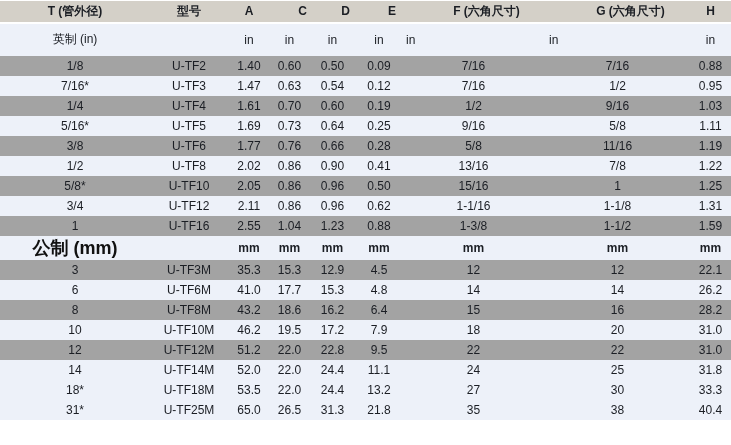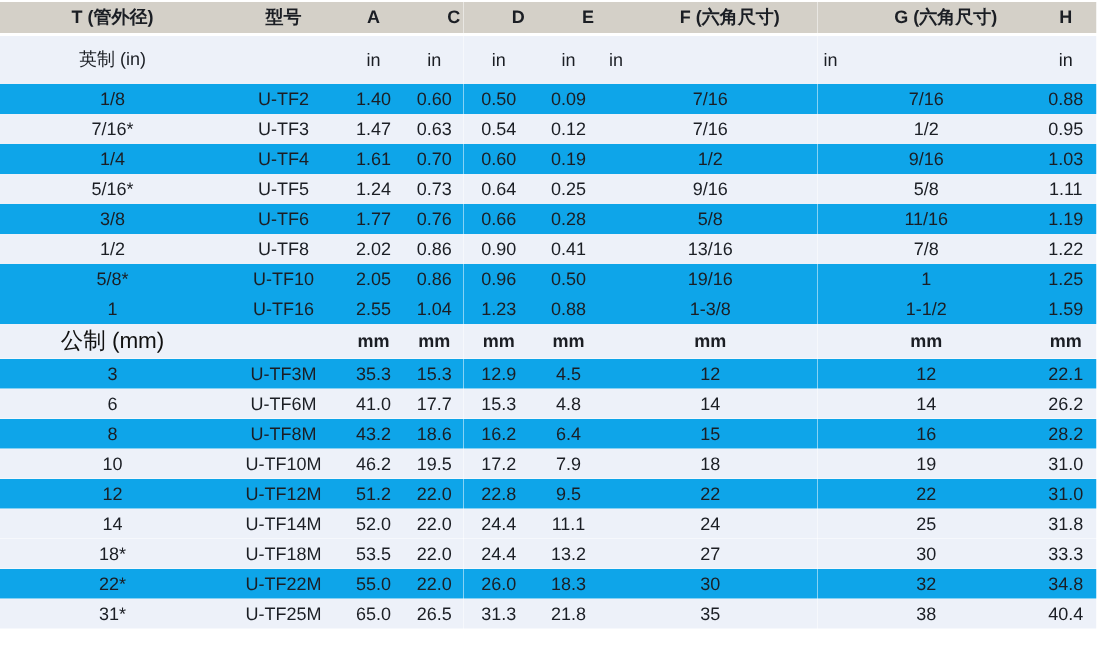--- a/index.html
+++ b/index.html
@@ -29,27 +29,27 @@
   .spec-table thead tr {
     height: 22px;
     background: #D4D0C8;
   }
   .spec-table thead th {
     font-weight: bold;
     border-bottom: 2px solid #ffffff;
   }
   .spec-table thead th.hdr-shift { padding-left: 26px; }
   tr.row-blue  { background: #EDF1F9; }
-  tr.row-white { background: #0ea5e9; }
+  tr.row-white { background: #a3a3a3; }
   tr.units-row    { height: 33px; }
   tr.data-row     { height: 20px; }
   tr.section-row  { height: 23px; }
   td.section-label {
-    font-size: 15px;
-    font-weight: normal;
+    font-size: 18px;
+    font-weight: bold;
     color: #111111;
   }
   td.unit-bold { font-weight: bold; }
   td.unit-left { text-align: left; padding-left: 4px; }
 </style>
 </head>
 <body>
 
 <table class="spec-table">
   <colgroup>
@@ -117,21 +117,21 @@
         <td>0.70</td>
         <td>0.60</td>
         <td>0.19</td>
         <td>1/2</td>
         <td>9/16</td>
         <td>1.03</td>
       </tr>
       <tr class="data-row row-blue">
         <td>5/16*</td>
         <td>U-TF5</td>
-        <td>1.24</td>
+        <td>1.69</td>
         <td>0.73</td>
         <td>0.64</td>
         <td>0.25</td>
         <td>9/16</td>
         <td>5/8</td>
         <td>1.11</td>
       </tr>
       <tr class="data-row row-white">
         <td>3/8</td>
         <td>U-TF6</td>
@@ -154,23 +154,34 @@
         <td>7/8</td>
         <td>1.22</td>
       </tr>
       <tr class="data-row row-white">
         <td>5/8*</td>
         <td>U-TF10</td>
         <td>2.05</td>
         <td>0.86</td>
         <td>0.96</td>
         <td>0.50</td>
-        <td>19/16</td>
+        <td>15/16</td>
         <td>1</td>
         <td>1.25</td>
+      </tr>
+      <tr class="data-row row-blue">
+        <td>3/4</td>
+        <td>U-TF12</td>
+        <td>2.11</td>
+        <td>0.86</td>
+        <td>0.96</td>
+        <td>0.62</td>
+        <td>1-1/16</td>
+        <td>1-1/8</td>
+        <td>1.31</td>
       </tr>
       <tr class="data-row row-white">
         <td>1</td>
         <td>U-TF16</td>
         <td>2.55</td>
         <td>1.04</td>
         <td>1.23</td>
         <td>0.88</td>
         <td>1-3/8</td>
         <td>1-1/2</td>
@@ -221,21 +232,21 @@
         <td>28.2</td>
       </tr>
       <tr class="data-row row-blue">
         <td>10</td>
         <td>U-TF10M</td>
         <td>46.2</td>
         <td>19.5</td>
         <td>17.2</td>
         <td>7.9</td>
         <td>18</td>
-        <td>19</td>
+        <td>20</td>
         <td>31.0</td>
       </tr>
       <tr class="data-row row-white">
         <td>12</td>
         <td>U-TF12M</td>
         <td>51.2</td>
         <td>22.0</td>
         <td>22.8</td>
         <td>9.5</td>
         <td>22</td>
@@ -257,31 +268,20 @@
         <td>18*</td>
         <td>U-TF18M</td>
         <td>53.5</td>
         <td>22.0</td>
         <td>24.4</td>
         <td>13.2</td>
         <td>27</td>
         <td>30</td>
         <td>33.3</td>
       </tr>
-      <tr class="data-row row-white">
-        <td>22*</td>
-        <td>U-TF22M</td>
-        <td>55.0</td>
-        <td>22.0</td>
-        <td>26.0</td>
-        <td>18.3</td>
-        <td>30</td>
-        <td>32</td>
-        <td>34.8</td>
-      </tr>
       <tr class="data-row row-blue">
         <td>31*</td>
         <td>U-TF25M</td>
         <td>65.0</td>
         <td>26.5</td>
         <td>31.3</td>
         <td>21.8</td>
         <td>35</td>
         <td>38</td>
         <td>40.4</td>

